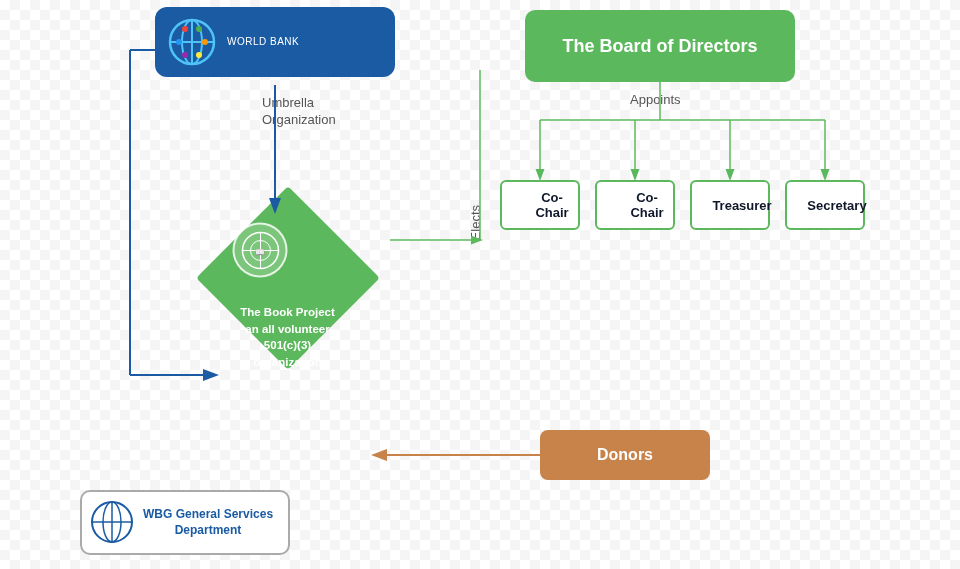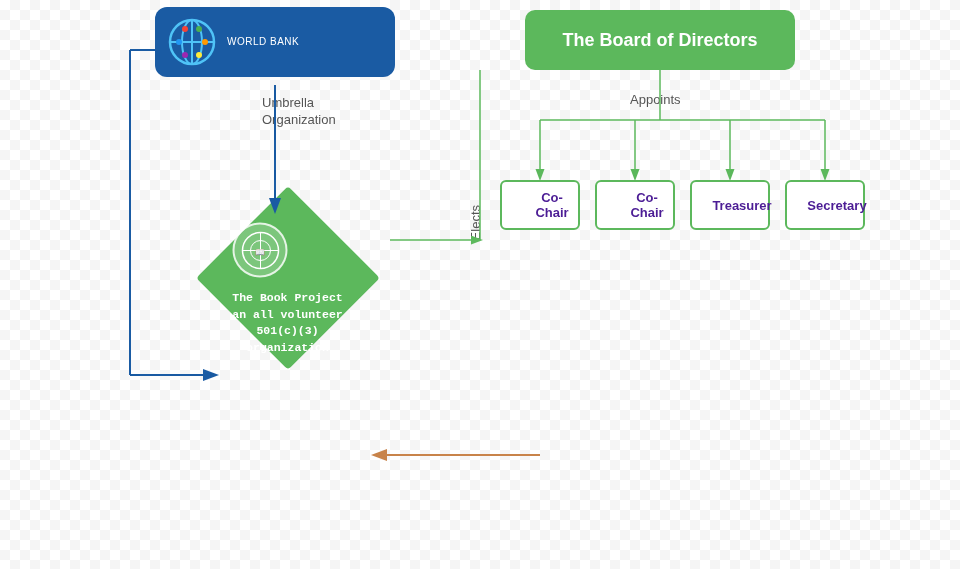--- a/index.html
+++ b/index.html
@@ -71,21 +71,21 @@
       font-weight: bold;
       letter-spacing: 0.5px;
     }
 
     
     .board-box {
       position: absolute;
       top: 10px;
       left: 525px;
       width: 270px;
-      height: 60px;
+      height: 72px;
       background: #5cb85c;
       border-radius: 10px;
       display: flex;
       align-items: center;
       justify-content: center;
     }
 
     .board-box span {
       color: #fff;
       font-size: 18px;
@@ -97,21 +97,21 @@
     .role-box {
       position: absolute;
       background: #fff;
       border: 2px solid #5cb85c;
       border-radius: 6px;
       display: flex;
       align-items: center;
       justify-content: center;
       font-size: 13px;
       font-weight: bold;
-      color: #4c1d95;
+      color: #0f172a;
       width: 80px;
       height: 50px;
       text-align: center;
       padding-left: 24px;
     }
 
     .cochair1 { top: 180px; left: 500px; }
     .cochair2 { top: 180px; left: 595px; }
     .treasurer { top: 180px; left: 690px; }
     .secretary { top: 180px; left: 785px; }
@@ -290,25 +290,39 @@
       <svg width="40" height="40" viewBox="0 0 40 40">
         <circle cx="20" cy="20" r="18" fill="none" stroke="white" stroke-width="1.5"></circle>
         <circle cx="20" cy="20" r="10" fill="none" stroke="white" stroke-width="1"></circle>
         <line x1="2" y1="20" x2="38" y2="20" stroke="white" stroke-width="1"></line>
         <line x1="20" y1="2" x2="20" y2="38" stroke="white" stroke-width="1"></line>
         <text x="20" y="24" text-anchor="middle" fill="white" font-size="8" font-weight="bold">📖</text>
       </svg>
     </div>
 
     <div style="position:absolute;top:75px;left:50%;transform:translateX(-50%);text-align:center;color:#fff;font-size:11.5px;font-weight:bold;line-height:1.45;white-space:nowrap;z-index:11;">
-      <div style="margin-top:30px;font-family:Liberation Mono, monospace;">The  Book Project<br>an all volunteer<br>501(c)(3)<br>organization</div>
-    </div>
-  </div>
-
-
+      <div style="margin-top:44px;">The  Book Project<br>an all volunteer<br>501(c)(3)<br>organization</div>
+    </div>
+  </div>
+
+  <div class="donors-box">
+    <span>Donors</span>
+  </div>
+
+  <div class="wbg-box">
+    <svg width="45" height="45" viewBox="0 0 45 45">
+      <circle cx="22" cy="22" r="20" fill="none" stroke="#1a5ba3" stroke-width="2"></circle>
+      <ellipse cx="22" cy="22" rx="9" ry="20" fill="none" stroke="#1a5ba3" stroke-width="1.5"></ellipse>
+      <line x1="2" y1="22" x2="42" y2="22" stroke="#1a5ba3" stroke-width="1.5"></line>
+      <line x1="22" y1="2" x2="22" y2="42" stroke="#1a5ba3" stroke-width="1.5"></line>
+    </svg>
+    <div class="wbg-text">
+      WBG General Services<br>Department
+    </div>
+  </div>
 
   <div class="label-umbrella">
     Umbrella<br>Organization
   </div>
 
   <div class="label-appoints">Appoints</div>
 
   <div class="label-elects">Elects</div>
 
   <svg class="arrows-svg">

